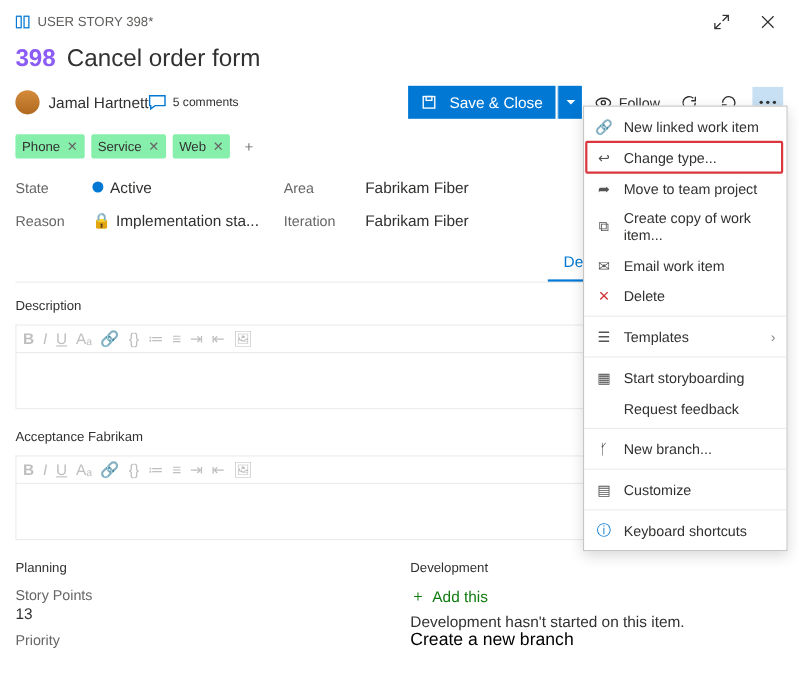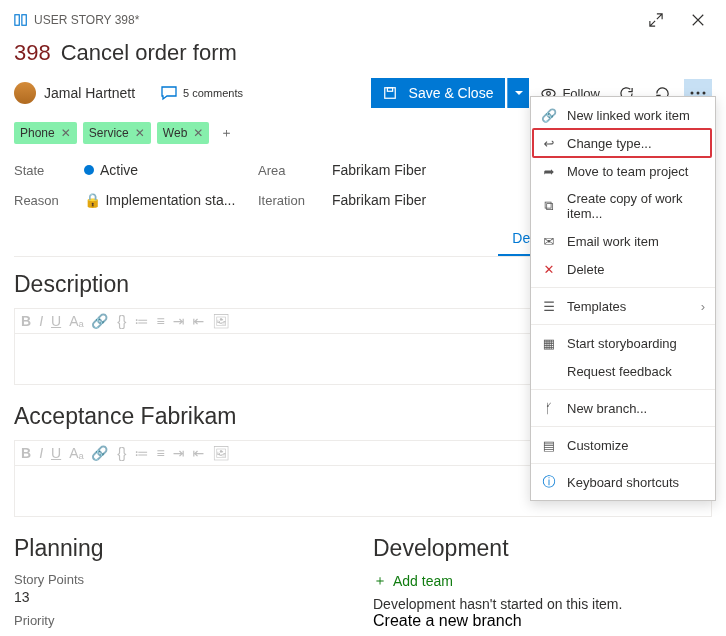--- a/index.html
+++ b/index.html
@@ -4,25 +4,25 @@
 <style>
   * { box-sizing: border-box; margin: 0; padding: 0; font-family: "Segoe UI", -apple-system, sans-serif; }
   body { background: #fff; color: #323130; font-size: 13px; width: 726px; height: 636px; overflow: hidden; position: relative; }
 
   .header { padding: 6px 14px 2px 14px; border-bottom: 0; }
   .breadcrumb { display: flex; align-items: center; justify-content: space-between; }
   .breadcrumb-left { display: flex; align-items: center; gap: 6px; color: #605e5c; font-size: 12px; }
   .book-icon { color: #0078d4; font-size: 14px; }
   .breadcrumb-actions { display: flex; gap: 14px; color: #323130; }
   .title-row { display: flex; align-items: baseline; gap: 10px; margin: 6px 0 10px 0; }
-  .workitem-id { font-size: 22px; color: #7f1d1d; font-weight: 400; }
+  .workitem-id { font-size: 22px; color: #8b5cf6; font-weight: 700; }
   .workitem-title { font-size: 22px; font-weight: 400; color: #323130; }
 
   .subheader { display: flex; align-items: center; justify-content: space-between; padding: 0 14px 10px 14px; }
-  .sh-left { display:flex; align-items:center; gap: 26px;}
+  .sh-left { display:flex; align-items:center; }
   .avatar { width: 22px; height: 22px; border-radius: 50%; background: linear-gradient(#d48b3a,#b06a20); display:inline-block; }
   .assignee { display:flex; align-items:center; gap:8px; color:#323130; font-size:14px;}
   .comments { display:flex; align-items:center; gap:6px; color:#323130; font-size:11px;}
   .comments svg { color:#0078d4; }
   .sh-right { display:flex; align-items:center; gap:8px;}
   .primary-btn { background:#0078d4; color:#fff; border:none; height:30px; padding:0 12px; display:flex; align-items:center; gap:12px; font-size:14px; cursor:pointer;}
   .primary-caret { background:#0078d4; color:#fff; border:none; height:30px; width:22px; display:flex; align-items:center; justify-content:center; cursor:pointer; margin-left:-6px; border-left:1px solid rgba(255,255,255,0.3);}
   .follow { display:flex; align-items:center; gap:6px; color:#323130; font-size:13px; cursor:pointer; padding:0 4px;}
   .ic-btn { width:28px; height:28px; display:flex; align-items:center; justify-content:center; cursor:pointer; color:#323130;}
   .ic-btn.active { background:#c7e0f4; }
@@ -37,21 +37,21 @@
   .state-dot { width:10px; height:10px; border-radius:50%; background:#0078d4; display:inline-block; margin-right:6px;}
   .lock-icon { color:#999; margin-right:4px;}
   .ellipsize { white-space:nowrap; overflow:hidden; text-overflow:ellipsis; }
 
   .tabs { display:flex; justify-content:flex-end; border-bottom:1px solid #edebe9; margin: 8px 14px 0 14px;}
   .tab { padding:8px 14px; font-size:14px; color:#605e5c; cursor:pointer;}
   .tab.selected { color:#0078d4; border-bottom:2px solid #0078d4;}
   .tab.dim { background:#f3f2f1;}
 
   .section { padding: 14px 14px 4px 14px;}
-  .section-title { font-size:23px; font-weight:400; margin-bottom:10px;}
+  .section-title { font-size:12px; font-weight:400; margin-bottom:10px;}
   .rte-toolbar { border:1px solid #edebe9; border-bottom:none; padding:4px 6px; display:flex; gap:8px; color:#bfbfbf; font-size:14px; align-items:center;}
   .rte-toolbar .b { font-weight:bold;}
   .rte-toolbar .i { font-style:italic;}
   .rte-toolbar .u { text-decoration:underline;}
   .rte-body { border:1px solid #edebe9; height:52px;}
 
   .columns { display:flex; padding: 14px 14px; gap:20px;}
   .col { flex:1;}
   .small-label { font-size:13px; color:#666; margin-top:8px;}
   .val { font-size:14px; margin-top:2px;}
@@ -230,21 +230,21 @@
   <div class="col">
     <div class="section-title">Planning</div>
     <div class="small-label">Story Points</div>
     <div class="val">13</div>
     <div class="small-label">Priority</div>
   </div>
   <div class="col">
     <div class="section-title">Development</div>
     <div class="add-link">
       <span>＋</span>
-      <span>Add team</span>
+      <span>Add this</span>
     </div>
     <div class="dev-text">Development hasn't started on this item.</div>
     <div class="link">Create a new branch</div>
   </div>
 </div>
 
 <div class="menu">
   <div class="menu-item">
       <span class="menu-ic">🔗</span>
       <span>New linked work item</span>

